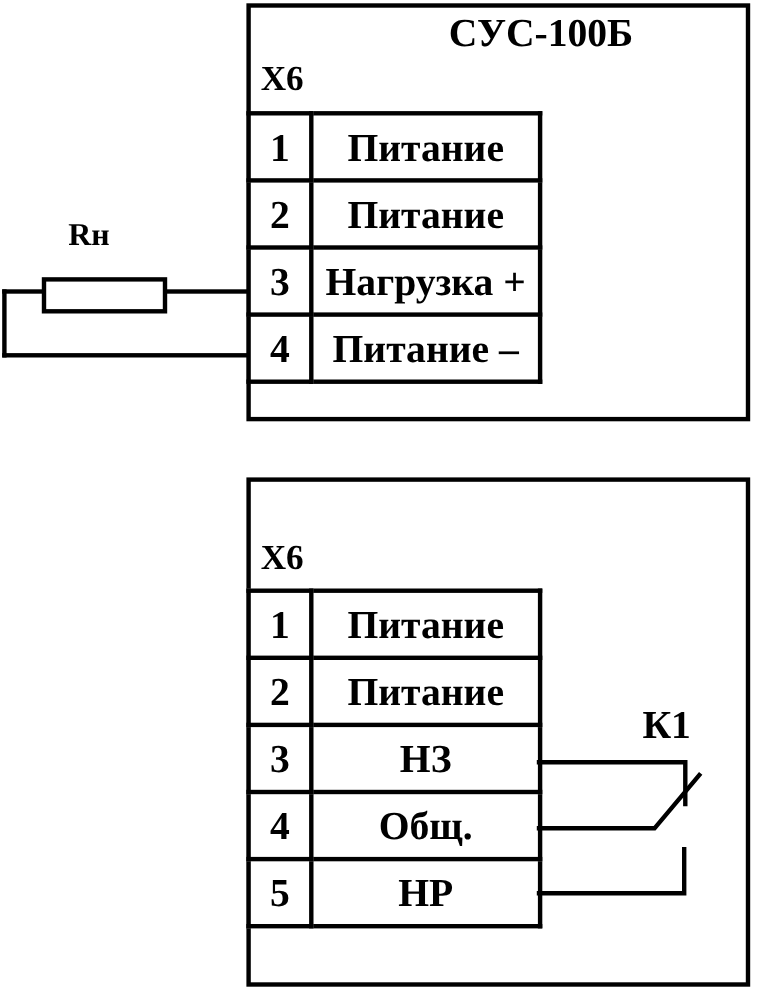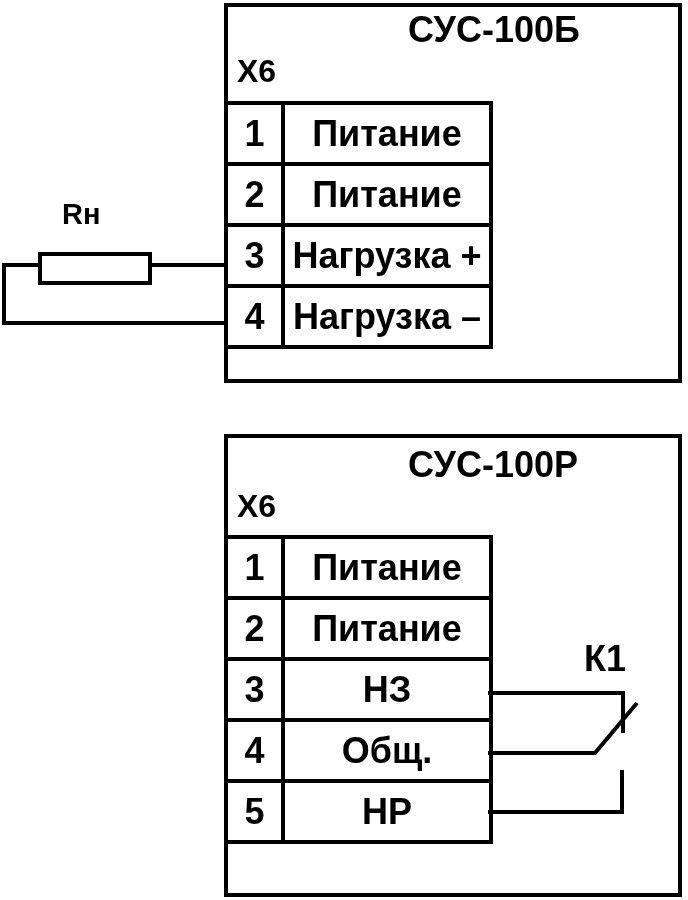--- a/index.html
+++ b/index.html
@@ -12,20 +12,21 @@
     font-family: "Liberation Sans", "DejaVu Sans", sans-serif;
     font-weight: bold;
     color: var(--line);
   }
   .canvas {
     position: relative;
     width: 688px;
     height: 900px;
     background: var(--bg);
     overflow: hidden;
+    font-family: Liberation Serif, serif;
   }
   .device-box {
     position: absolute;
     border: 4px solid var(--line);
     background: var(--bg);
   }
   .device-title {
     position: absolute;
     font-size: 36px;
     line-height: 1;
@@ -122,37 +123,36 @@
       <tr>
         <td class="pin-cell">2</td>
         <td class="label-cell">Питание</td>
       </tr>
       <tr>
         <td class="pin-cell">3</td>
         <td class="label-cell">Нагрузка +</td>
       </tr>
       <tr>
         <td class="pin-cell">4</td>
-        <td class="label-cell">Нагрузка –</td>
+        <td class="label-cell">Питание –</td>
       </tr>
     </tbody>
   </table>
 
   <div class="resistor-label">Rн</div>
 
   <div class="resistor-body"></div>
 
   <div class="wire-h" style="left:2px; top:263px; width:38px;"></div>
   <div class="wire-h" style="left:150px; top:263px; width:76px;"></div>
   <div class="wire-v" style="left:2px; top:263px; height:62px;"></div>
   <div class="wire-h" style="left:2px; top:321px; width:224px;"></div>
 
   <div class="device-box" style="left:224px; top:434px; width:458px; height:463px;"></div>
 
-  <div class="device-title" style="left:408px; top:447px;">СУС-100Р</div>
 
   <div class="connector-label" style="left:237px; top:490px;">Х6</div>
 
   <table class="pin-table" style="left:224px; top:535px;">
     <tbody>
       <tr>
         <td class="pin-cell">1</td>
         <td class="label-cell">Питание</td>
       </tr>
       <tr>

